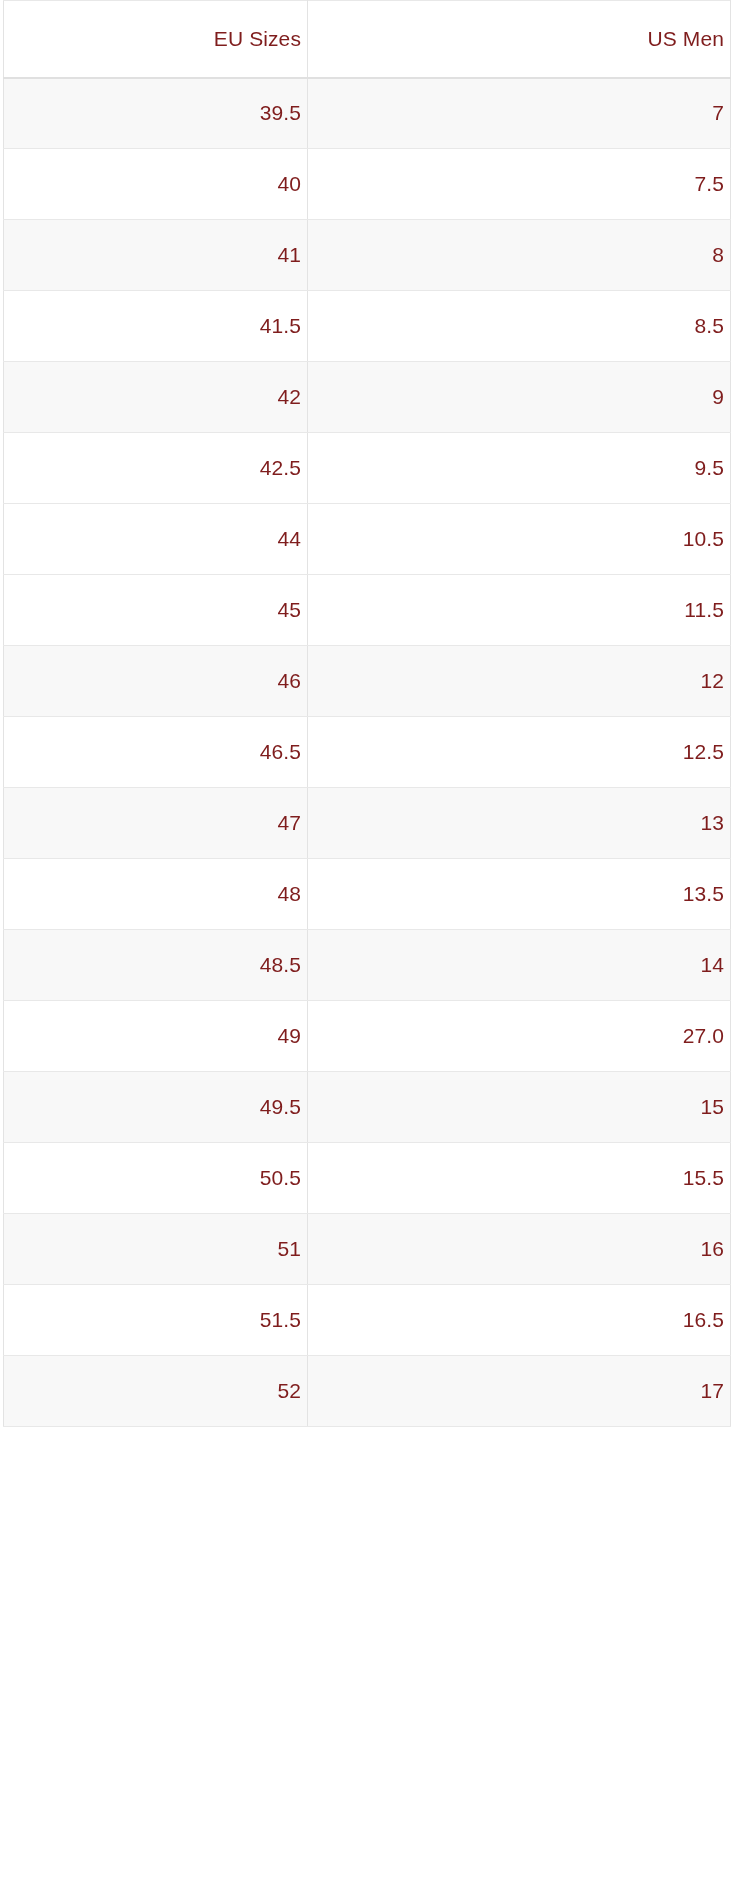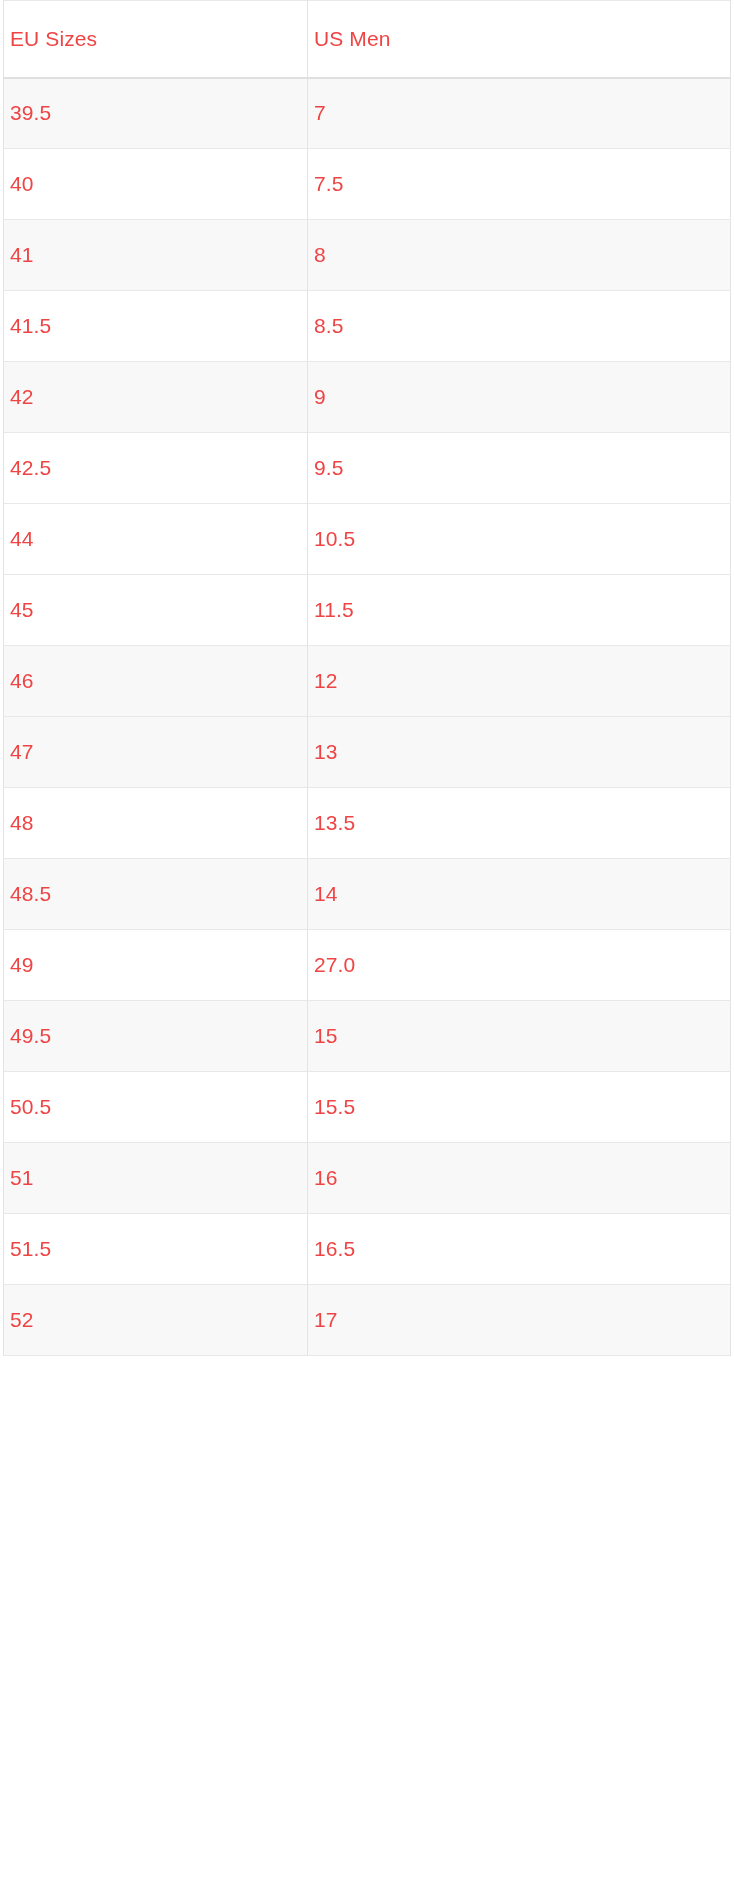--- a/index.html
+++ b/index.html
@@ -29,23 +29,23 @@
     width: 727px;
     margin-left: 3px;
     background: #ffffff;
   }
 
   table.size-table col.col-eu  { width: 304px; }
   table.size-table col.col-us  { width: 423px; }
 
   table.size-table th,
   table.size-table td {
-    text-align: left;
+    text-align: right;
     vertical-align: middle;
-    color: #ef4444;
+    color: #7f1d1d;
     border-left: 1px solid #e3e3e3;
     border-right: 1px solid #e3e3e3;
     padding: 0 6px;
     box-sizing: border-box;
     overflow: hidden;
     white-space: nowrap;
   }
 
   table.size-table thead th {
     height: 77px;
@@ -117,20 +117,24 @@
           <td>10.5</td>
         </tr>
         <tr class="row-plain">
           <td>45</td>
           <td>11.5</td>
         </tr>
         <tr class="row-shaded">
           <td>46</td>
           <td>12</td>
         </tr>
+        <tr class="row-plain">
+          <td>46.5</td>
+          <td>12.5</td>
+        </tr>
         <tr class="row-shaded">
           <td>47</td>
           <td>13</td>
         </tr>
         <tr class="row-plain">
           <td>48</td>
           <td>13.5</td>
         </tr>
         <tr class="row-shaded">
           <td>48.5</td>

